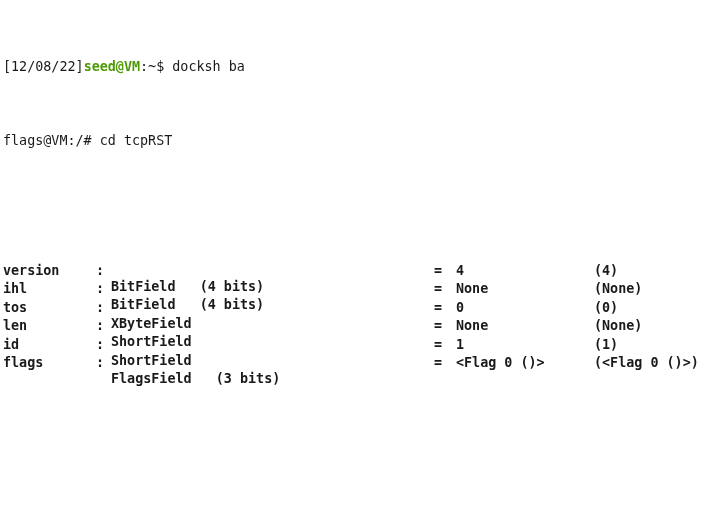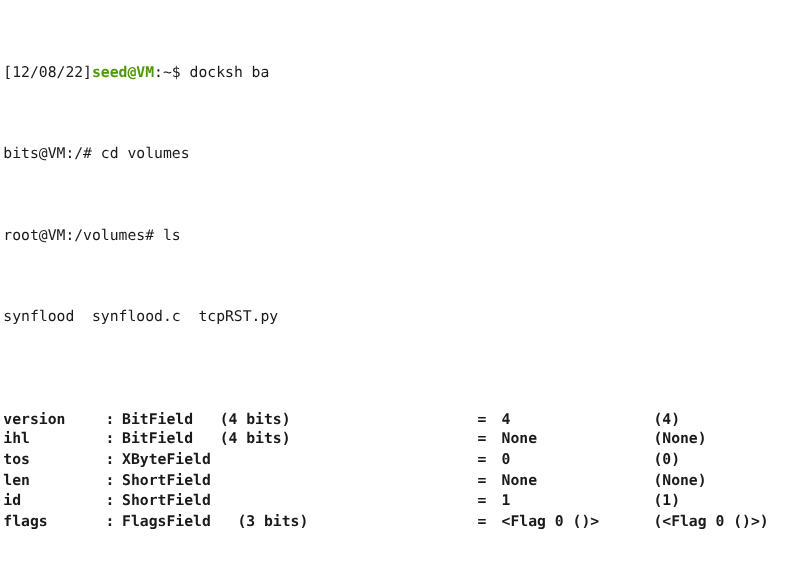--- a/index.html
+++ b/index.html
@@ -33,21 +33,21 @@
   }
   .prompt-date { color: #1a1a1a; }
   .prompt-user { color: #4e9a06; font-weight: bold; }
   .prompt-rest { color: #1a1a1a; }
   .cmd { color: #1a1a1a; }
 
   
   .frow { height: 18.55px; position: relative; font-weight: bold; }
   .c-name  { position: absolute; left: 0px;   top: 0; }
   .c-colon { position: absolute; left: 93px;  top: 0; }
-  .c-type  { position: absolute; left: 108px; top: 0; }
+  .c-type  { position: absolute; left: 108px; top: 16px; }
   .c-eq    { position: absolute; left: 431px; top: 0; }
   .c-val   { position: absolute; left: 453px; top: 0; }
   .c-def   { position: absolute; left: 591px; top: 0; }
 
   #watermark {
     position: absolute;
     right: 6px;
     bottom: 2px;
     font-family: "DejaVu Sans", "Liberation Sans", sans-serif;
     font-size: 15px;
@@ -56,25 +56,23 @@
     white-space: pre;
   }
 </style>
 </head>
 <body>
 
 <div id="terminal">
 
   <div class="line"><span class="prompt-date">[12/08/22]</span><span class="prompt-user">seed@VM</span><span class="prompt-rest">:~$ </span><span class="cmd">docksh ba</span></div>
 
-  <div class="line"><span class="prompt-rest">bits@VM:/# </span><span class="cmd">cd volumes</span></div>
+  <div class="line"><span class="prompt-rest">flags@VM:/# </span><span class="cmd">cd tcpRST</span></div>
 
-  <div class="line"><span class="prompt-rest">root@VM:/volumes# </span><span class="cmd">ls</span></div>
 
-  <div class="line"><span class="cmd">synflood  synflood.c  tcpRST.py</span></div>
 
 
   <div id="ip-fields"><div class="frow"><span class="c-name">version</span><span class="c-colon">:</span><span class="c-type">BitField   (4 bits)</span><span class="c-eq">=</span><span class="c-val">4</span><span class="c-def">(4)</span></div><div class="frow"><span class="c-name">ihl</span><span class="c-colon">:</span><span class="c-type">BitField   (4 bits)</span><span class="c-eq">=</span><span class="c-val">None</span><span class="c-def">(None)</span></div><div class="frow"><span class="c-name">tos</span><span class="c-colon">:</span><span class="c-type">XByteField</span><span class="c-eq">=</span><span class="c-val">0</span><span class="c-def">(0)</span></div><div class="frow"><span class="c-name">len</span><span class="c-colon">:</span><span class="c-type">ShortField</span><span class="c-eq">=</span><span class="c-val">None</span><span class="c-def">(None)</span></div><div class="frow"><span class="c-name">id</span><span class="c-colon">:</span><span class="c-type">ShortField</span><span class="c-eq">=</span><span class="c-val">1</span><span class="c-def">(1)</span></div><div class="frow"><span class="c-name">flags</span><span class="c-colon">:</span><span class="c-type">FlagsField   (3 bits)</span><span class="c-eq">=</span><span class="c-val">&lt;Flag 0 ()&gt;</span><span class="c-def">(&lt;Flag 0 ()&gt;)</span></div></div>
 
   
 
   
 
   
 

